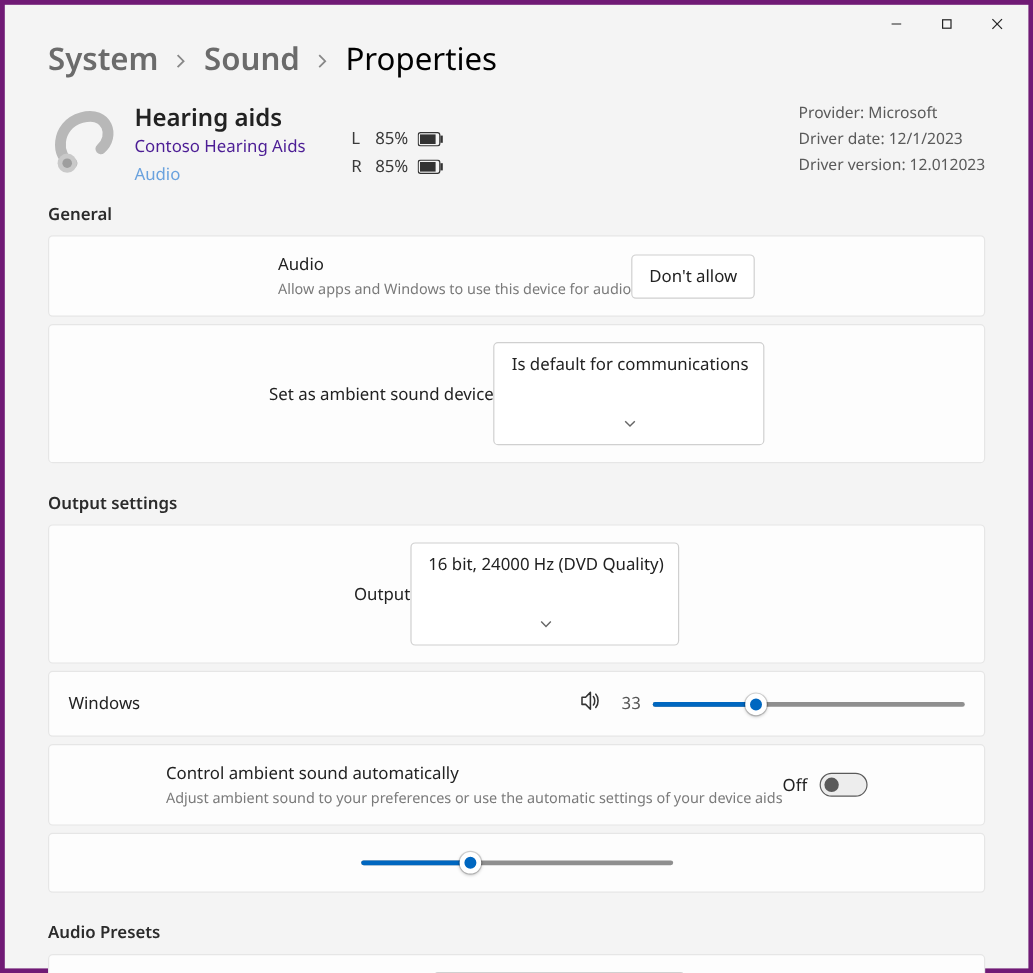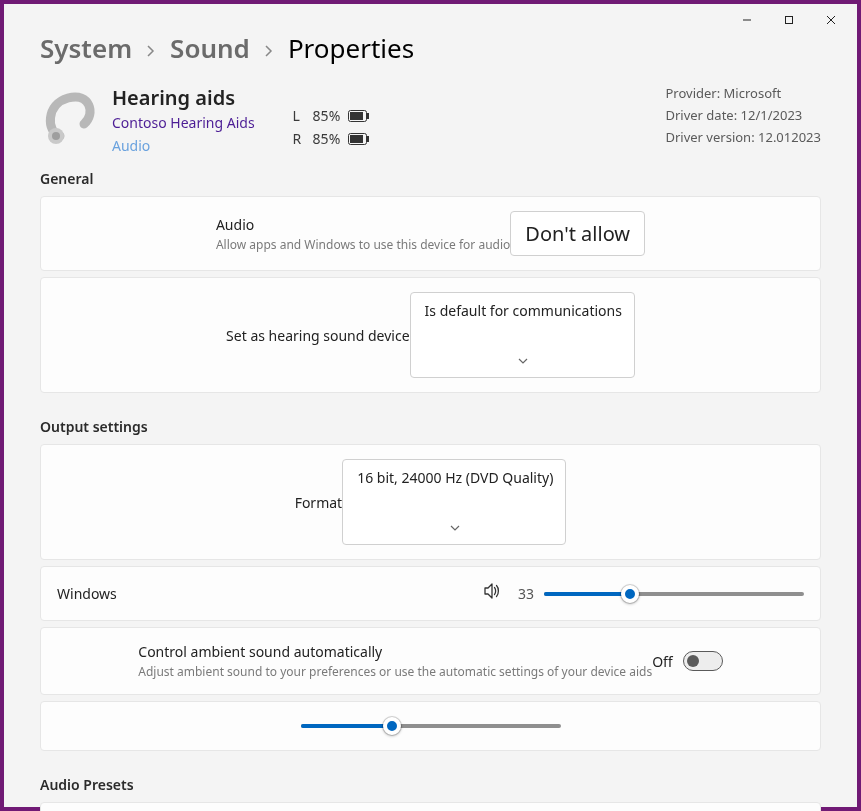--- a/index.html
+++ b/index.html
@@ -21,21 +21,21 @@
   .rename { font-size:14px; color:#6aa2de; cursor:pointer;}
   .battery-block { margin-left:30px; margin-top:22px; font-size:14px; color:#3a3a3a; display:flex; flex-direction:column; gap:4px;}
   .battery-row { display:flex; align-items:center; gap:8px;}
   .battery-row .label { width:12px;}
   .driver-block { position:absolute; right:0; top:0; font-size:13px; color:#5a5a5a; display:flex; flex-direction:column; gap:4px; text-align:left;}
   .section-title { font-size:14px; font-weight:600; color:#2b2b2b; margin:14px 0 8px 0;}
   .card { background:#fdfdfd; border:1px solid #e6e6e6; border-radius:4px; padding:14px 16px; margin-bottom:6px; display:flex; align-items:center; justify-content:center; }
   .card .left { display:flex; flex-direction:column; gap:2px;}
   .card .title { font-size:14px; color:#222;}
   .card .desc { font-size:12px; color:#7a7a7a;}
-  .btn { background:#fff; border:1px solid #d0d0d0; border-radius:4px; padding:8px 14px; font-size:20px; color:#222; cursor:pointer;}
+  .btn { background:#fff; border:1px solid #d0d0d0; border-radius:4px; padding:8px 14px; font-size:14px; color:#222; cursor:pointer;}
   .select { background:#fff; border:1px solid #d0d0d0; border-radius:4px; padding:8px 12px 8px 14px; font-size:14px; color:#222; cursor:pointer; display:flex; align-items:center; gap:30px; min-width:200px; justify-content:space-between;flex-direction:column;}
   .select.small { min-width:200px; }
   .select .caret { color:#666; }
   .volume-row { display:flex; align-items:center; gap:10px; flex:1; justify-content:flex-end;}
   .slider { position:relative; height:20px; width:260px; display:flex; align-items:center;}
   .slider .track { height:4px; background:#8f8f8f; width:100%; border-radius:2px; position:relative;}
   .slider .fill { position:absolute; left:0; top:0; height:100%; background:#0067c0; border-radius:2px;}
   .slider .thumb { position:absolute; width:18px; height:18px; background:#0067c0; border:4px solid #fff; border-radius:50%; top:50%; transform:translate(-50%,-50%); box-shadow:0 0 0 1px rgba(0,0,0,0.15), 0 1px 3px rgba(0,0,0,0.3);}
   .toggle-wrap { display:flex; align-items:center; gap:10px; }
   .toggle-label { font-size:14px; color:#222;}
@@ -135,37 +135,37 @@
     <div class="card">
       <div class="left">
         <div class="title">Audio</div>
         <div class="desc">Allow apps and Windows to use this device for audio</div>
       </div>
       <button class="btn">Don't allow</button>
     </div>
 
     <div class="card">
       <div class="left">
-        <div class="title">Set as hearing sound device</div>
+        <div class="title">Set as ambient sound device</div>
       </div>
       <div class="select">
         <span>Is default for communications</span>
         <span class="caret">
           <svg width="12" height="8" viewBox="0 0 12 8">
               <path d="M2 2 L6 6 L10 2" fill="none" stroke="#666" stroke-width="1.2"></path>
             </svg>
         </span>
       </div>
     </div>
 
     <div class="section-title" style="margin-top:24px">Output settings</div>
 
     <div class="card">
       <div class="left">
-        <div class="title">Format</div>
+        <div class="title">Output</div>
       </div>
       <div class="select">
         <span>16 bit, 24000 Hz (DVD Quality)</span>
         <span class="caret">
           <svg width="12" height="8" viewBox="0 0 12 8">
               <path d="M2 2 L6 6 L10 2" fill="none" stroke="#666" stroke-width="1.2"></path>
             </svg>
         </span>
       </div>
     </div>

